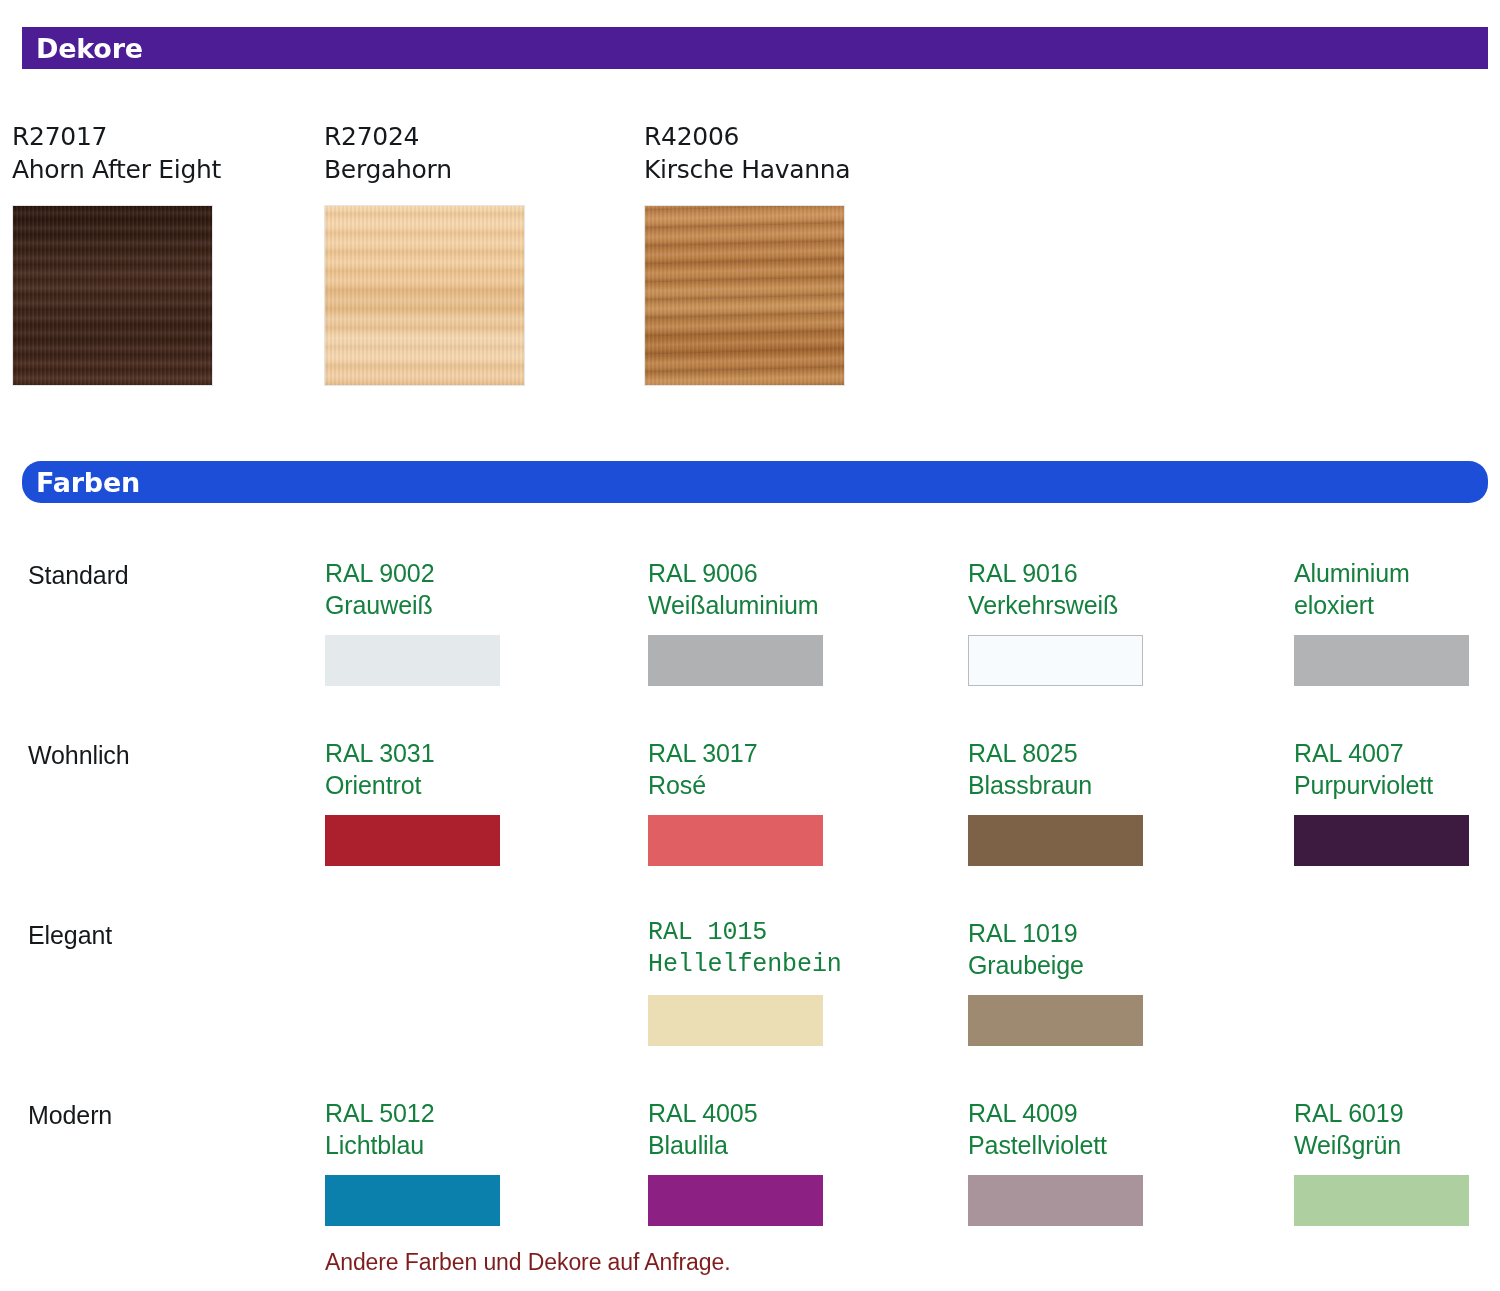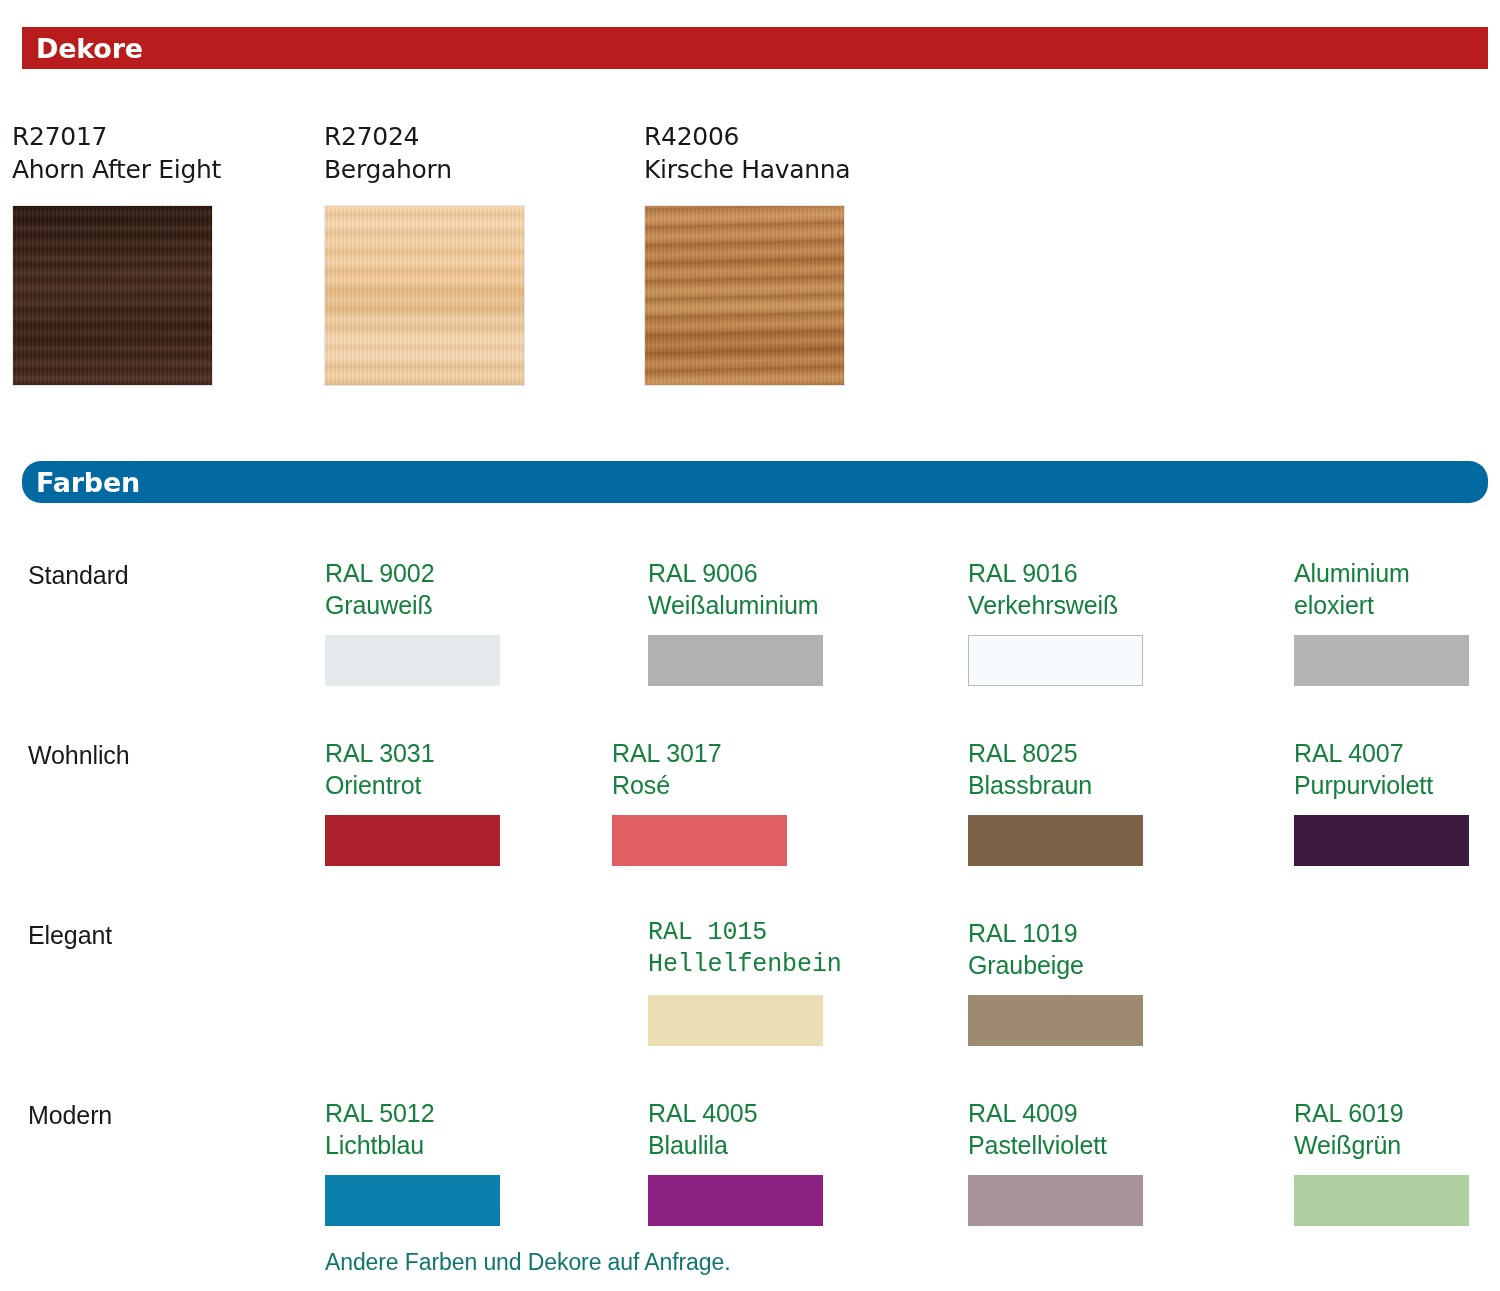--- a/index.html
+++ b/index.html
@@ -136,31 +136,31 @@
   .color-swatch.bordered {
     border: 1px solid #b9bcbe;
   }
 
   .footnote {
     position: absolute;
     left: 325px;
     top: 1247px;
     font-size: 23px;
     line-height: 30px;
-    color: #0f766e;
+    color: #7f1d1d;
     white-space: nowrap;
     letter-spacing: -0.1px;
   }
 </style>
 </head>
 <body>
 
 <div class="page">
 
-  <div class="section-bar" id="bar-dekore" style="background-color: #b91c1c;">
+  <div class="section-bar" id="bar-dekore" style="background-color: #4c1d95;">
     <span class="bar-title">Dekore</span>
   </div>
 
   <div class="dekore-grid">
 
     <div class="dekore-item" style="left:12px;">
       <div class="code">R27017</div>
       <div class="name">Ahorn After Eight</div>
       <div class="dekore-swatch">
         <div class="grain" style="background:
@@ -184,21 +184,21 @@
       <div class="name">Kirsche Havanna</div>
       <div class="dekore-swatch">
         <div class="grain" style="background:
                repeating-linear-gradient(-1.5deg, rgba(90,45,15,0.30) 0px, rgba(0,0,0,0.00) 4px, rgba(255,220,180,0.16) 9px, rgba(0,0,0,0.00) 13px, rgba(90,45,15,0.22) 18px),
                linear-gradient(180deg, #c98e55 0%, #b87b41 30%, #c58c51 55%, #ad6f36 78%, #c48a4f 100%);"></div>
       </div>
     </div>
 
   </div>
 
-  <div class="section-bar" id="bar-farben" style="background-color: #0369a1; border-radius: 19px;">
+  <div class="section-bar" id="bar-farben" style="background-color: #1d4ed8; border-radius: 19px;">
     <span class="bar-title">Farben</span>
   </div>
 
   <div class="farben-grid">
 
     <div class="farben-row">
       <div class="row-label">Standard</div>
       <div class="color-cell" style="left:325px;">
         <div class="ral-code">RAL 9002</div>
         <div class="ral-name">Grauweiß</div>
@@ -221,21 +221,21 @@
       </div>
     </div>
 
     <div class="farben-row">
       <div class="row-label">Wohnlich</div>
       <div class="color-cell" style="left:325px;">
         <div class="ral-code">RAL 3031</div>
         <div class="ral-name">Orientrot</div>
         <div class="color-swatch" style="background-color: rgb(172, 31, 45);"></div>
       </div>
-      <div class="color-cell" style="left:612px;">
+      <div class="color-cell" style="left:648px;">
         <div class="ral-code">RAL 3017</div>
         <div class="ral-name">Rosé</div>
         <div class="color-swatch" style="background-color: rgb(223, 95, 98);"></div>
       </div>
       <div class="color-cell" style="left:968px;">
         <div class="ral-code">RAL 8025</div>
         <div class="ral-name">Blassbraun</div>
         <div class="color-swatch" style="background-color: rgb(125, 98, 71);"></div>
       </div>
       <div class="color-cell" style="left:1294px;">

